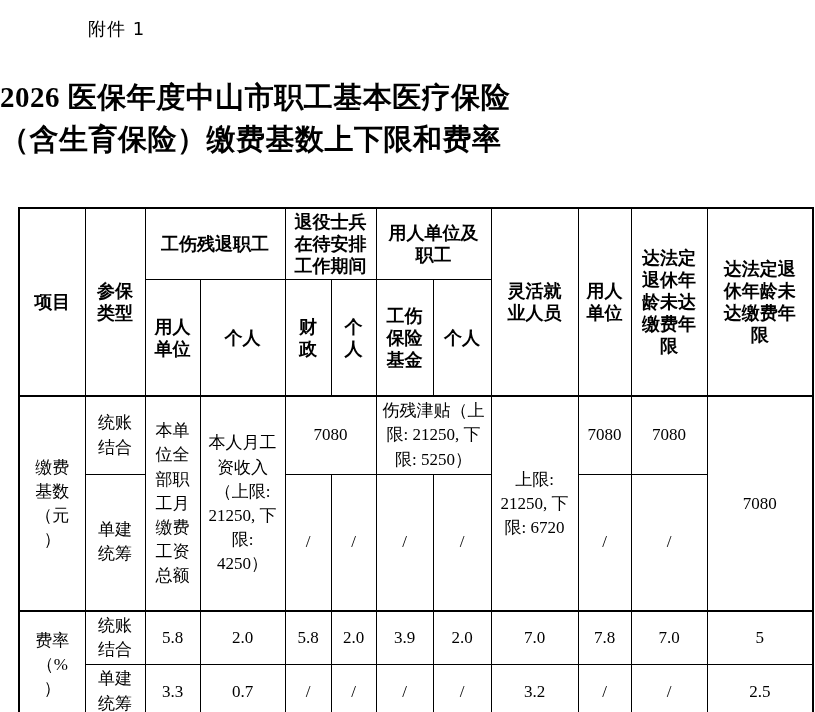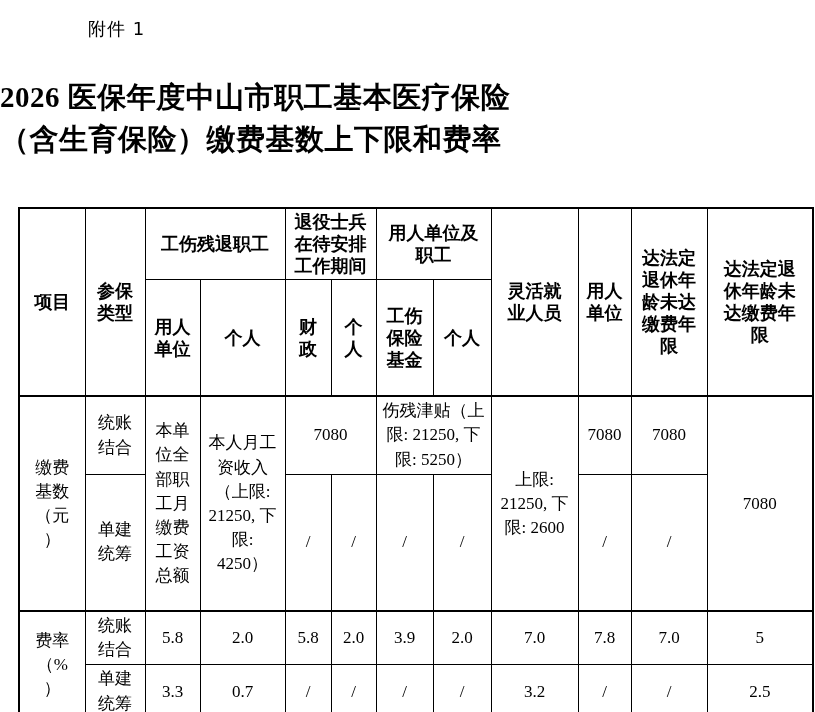--- a/index.html
+++ b/index.html
@@ -120,21 +120,21 @@
     </tr>
   </thead>
   <tbody>
     <tr class="r3">
       <td class="d narrow" rowspan="2">缴费基数（元）</td>
       <td class="d">统账结合</td>
       <td class="d" rowspan="2">本单位全部职工月缴费工资总额</td>
       <td class="d" rowspan="2">本人月工资收入（上限: 21250, 下限: 4250）</td>
       <td class="d" colspan="2">7080</td>
       <td class="d" colspan="2">伤残津贴（上限: 21250, 下限: 5250）</td>
-      <td class="d" rowspan="2">上限: 21250, 下限: 2600</td>
+      <td class="d" rowspan="2">上限: 21250, 下限: 6720</td>
       <td class="d">7080</td>
       <td class="d">7080</td>
       <td class="d" rowspan="2">7080</td>
     </tr>
     <tr class="r4">
       <td class="d">单建统筹</td>
       <td class="d">/</td>
       <td class="d">/</td>
       <td class="d">/</td>
       <td class="d">/</td>

